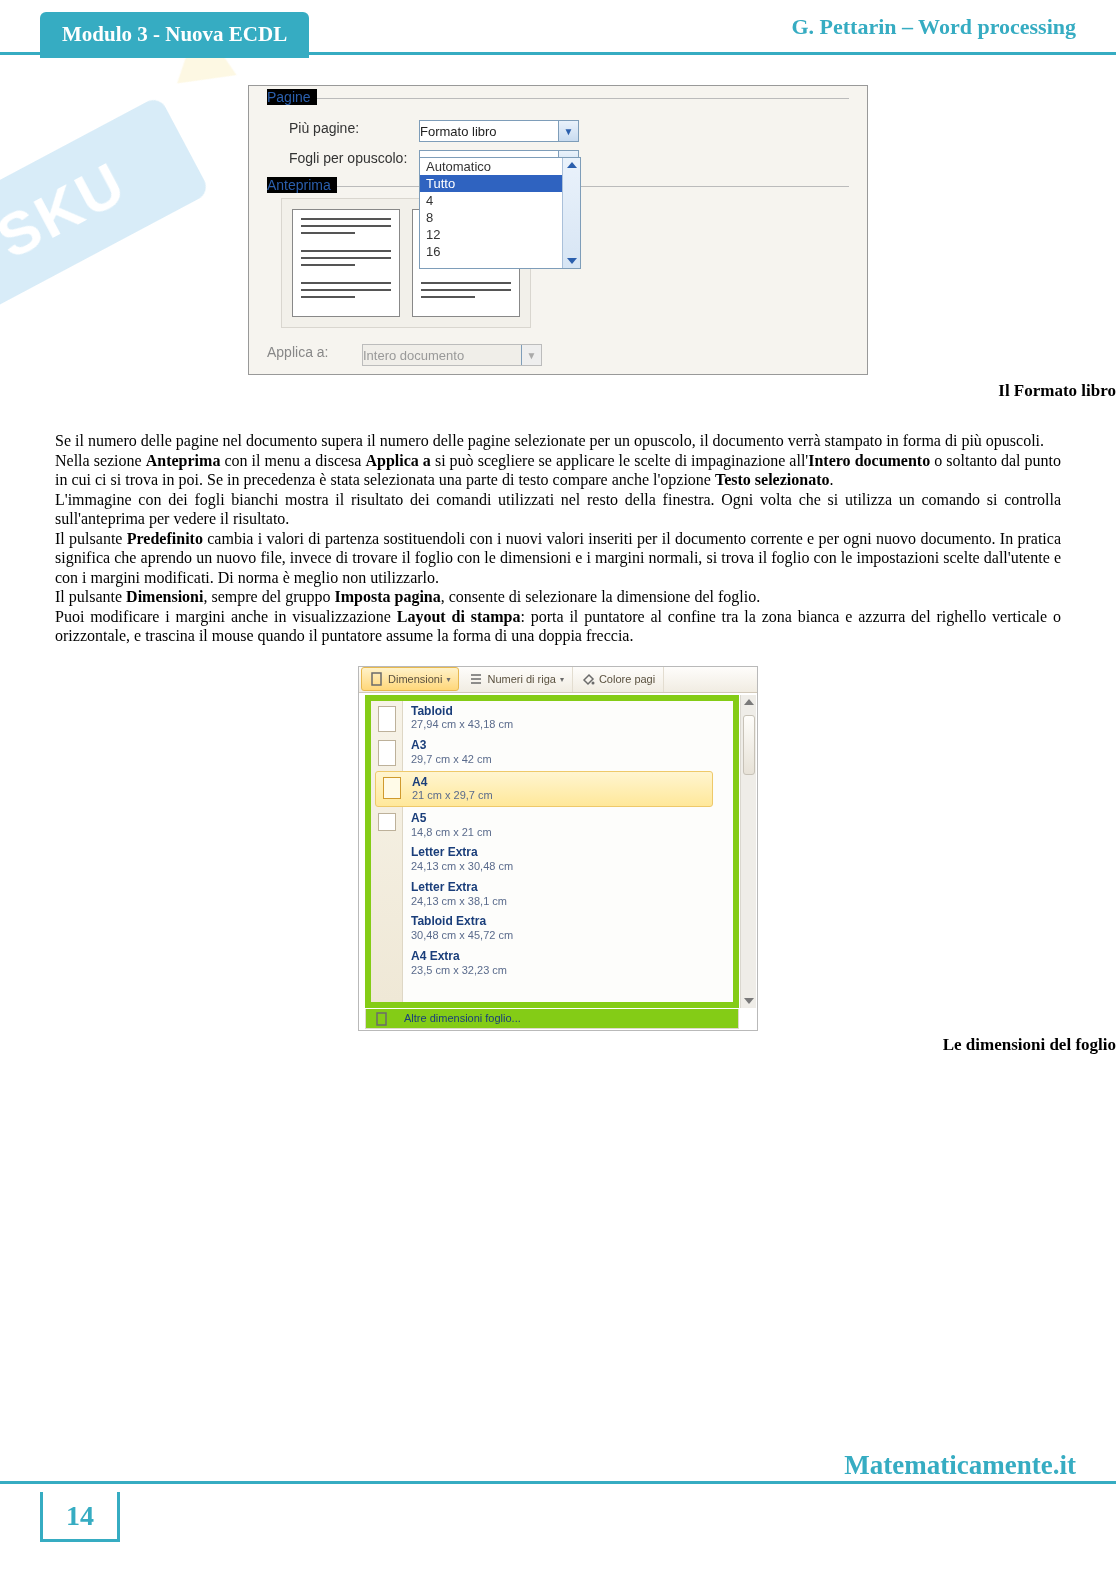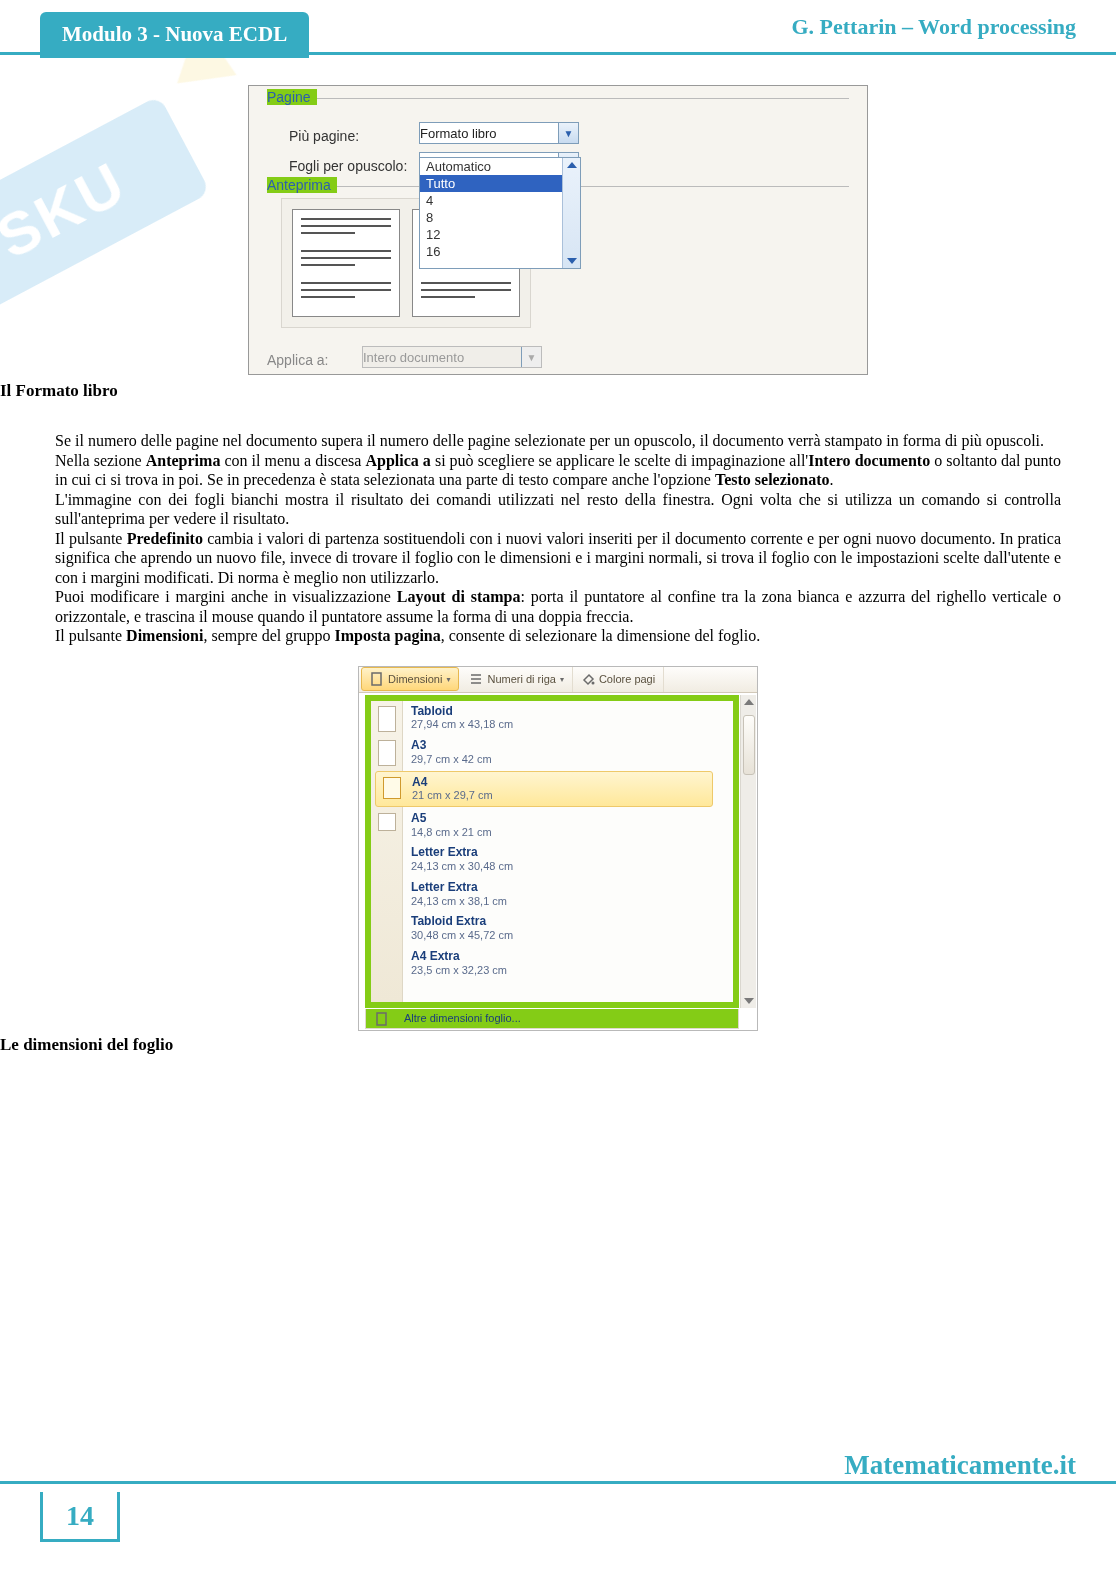--- a/index.html
+++ b/index.html
@@ -81,24 +81,24 @@
     font-size: 14px;
     color: #333;
   }
   .grp {
     position: absolute;
     border-top: 1px solid #bbb;
     left: 18px; right: 18px;
   }
   .grp .lbl {
     position: absolute; top: -10px; left: 0;
-    background: #84cc16; padding-right: 6px;
+    background: #000000; padding-right: 6px;
     color: #2b5fad; font-size: 14px;
   }
-  .row { position: absolute; left: 40px; display: flex; align-items: flex-end; height: 24px; }
+  .row { position: absolute; left: 40px; display: flex; align-items: flex-start; height: 24px; }
   .row .rl { width: 130px; color: #333; }
   .combo {
     width: 160px; height: 22px; border: 1px solid #7e9db9;
     background: #fff; display: flex; align-items: center;
     font-size: 13px; color: #222;
     position: relative;
   }
   .combo.dis { background:#f0eee9; color:#999; border-color:#bcbcbc;}
   .combo .arrow {
     position: absolute; right: 0; top: 0; width: 20px; height: 100%;
@@ -139,21 +139,21 @@
     display: flex; gap: 12px; padding: 10px;
   }
   .page {
     flex:1; background:#fff; border:1px solid #888;
     padding: 8px 8px; display:flex; flex-direction:column; gap:5px;
   }
   .page .ln { height:2px; background:#555; }
   .page .ln.s { width:60%; }
 
   .caption {
-    text-align: left;
+    text-align: right;
     font-family: "Times New Roman", serif;
     font-weight: bold;
     font-size: 17px;
     margin-top: 4px;
   }
 
   
   .body {
     padding: 30px 55px 0;
     font-size: 16px;
@@ -317,24 +317,24 @@
 <div class="body">
   <p>Se il numero delle pagine nel documento supera il numero delle pagine selezionate per un opuscolo, il documento verrà stampato in forma di più opuscoli.</p>
   <p>
     <span>Nella sezione </span><b>Anteprima</b><span> con il menu a discesa </span><b>Applica a</b><span> si può scegliere se applicare le scelte di impaginazione all'</span><b>Intero documento</b><span> o soltanto dal punto in cui ci si trova in poi. Se in precedenza è stata selezionata una parte di testo compare anche l'opzione </span><b>Testo selezionato</b><span>.</span>
   </p>
   <p>L'immagine con dei fogli bianchi mostra il risultato dei comandi utilizzati nel resto della finestra. Ogni volta che si utilizza un comando si controlla sull'anteprima per vedere il risultato.</p>
   <p>
     <span>Il pulsante </span><b>Predefinito</b><span> cambia i valori di partenza sostituendoli con i nuovi valori inseriti per il documento corrente e per ogni nuovo documento. In pratica significa che aprendo un nuovo file, invece di trovare il foglio con le dimensioni e i margini normali, si trova il foglio con le impostazioni scelte dall'utente e con i margini modificati. Di norma è meglio non utilizzarlo.</span>
   </p>
   <p>
-    <span>Puoi modificare i margini anche in visualizzazione </span><b>Layout di stampa</b><span>: porta il puntatore al confine tra la zona bianca e azzurra del righello verticale o orizzontale, e trascina il mouse quando il puntatore assume la forma di una doppia freccia.</span>
+    <span>Il pulsante </span><b>Dimensioni</b><span>, sempre del gruppo </span><b>Imposta pagina</b><span>, consente di selezionare la dimensione del foglio.</span>
   </p>
   <p>
-    <span>Il pulsante </span><b>Dimensioni</b><span>, sempre del gruppo </span><b>Imposta pagina</b><span>, consente di selezionare la dimensione del foglio.</span>
+    <span>Puoi modificare i margini anche in visualizzazione </span><b>Layout di stampa</b><span>: porta il puntatore al confine tra la zona bianca e azzurra del righello verticale o orizzontale, e trascina il mouse quando il puntatore assume la forma di una doppia freccia.</span>
   </p>
 </div>
 
 <div class="fig2">
   <div class="rib">
     <div class="btn first">
       <span class="ico"><svg viewBox="0 0 14 14">
             <rect x="2" y="1" width="9" height="12"></rect>
           </svg></span>
       <span>Dimensioni</span>

